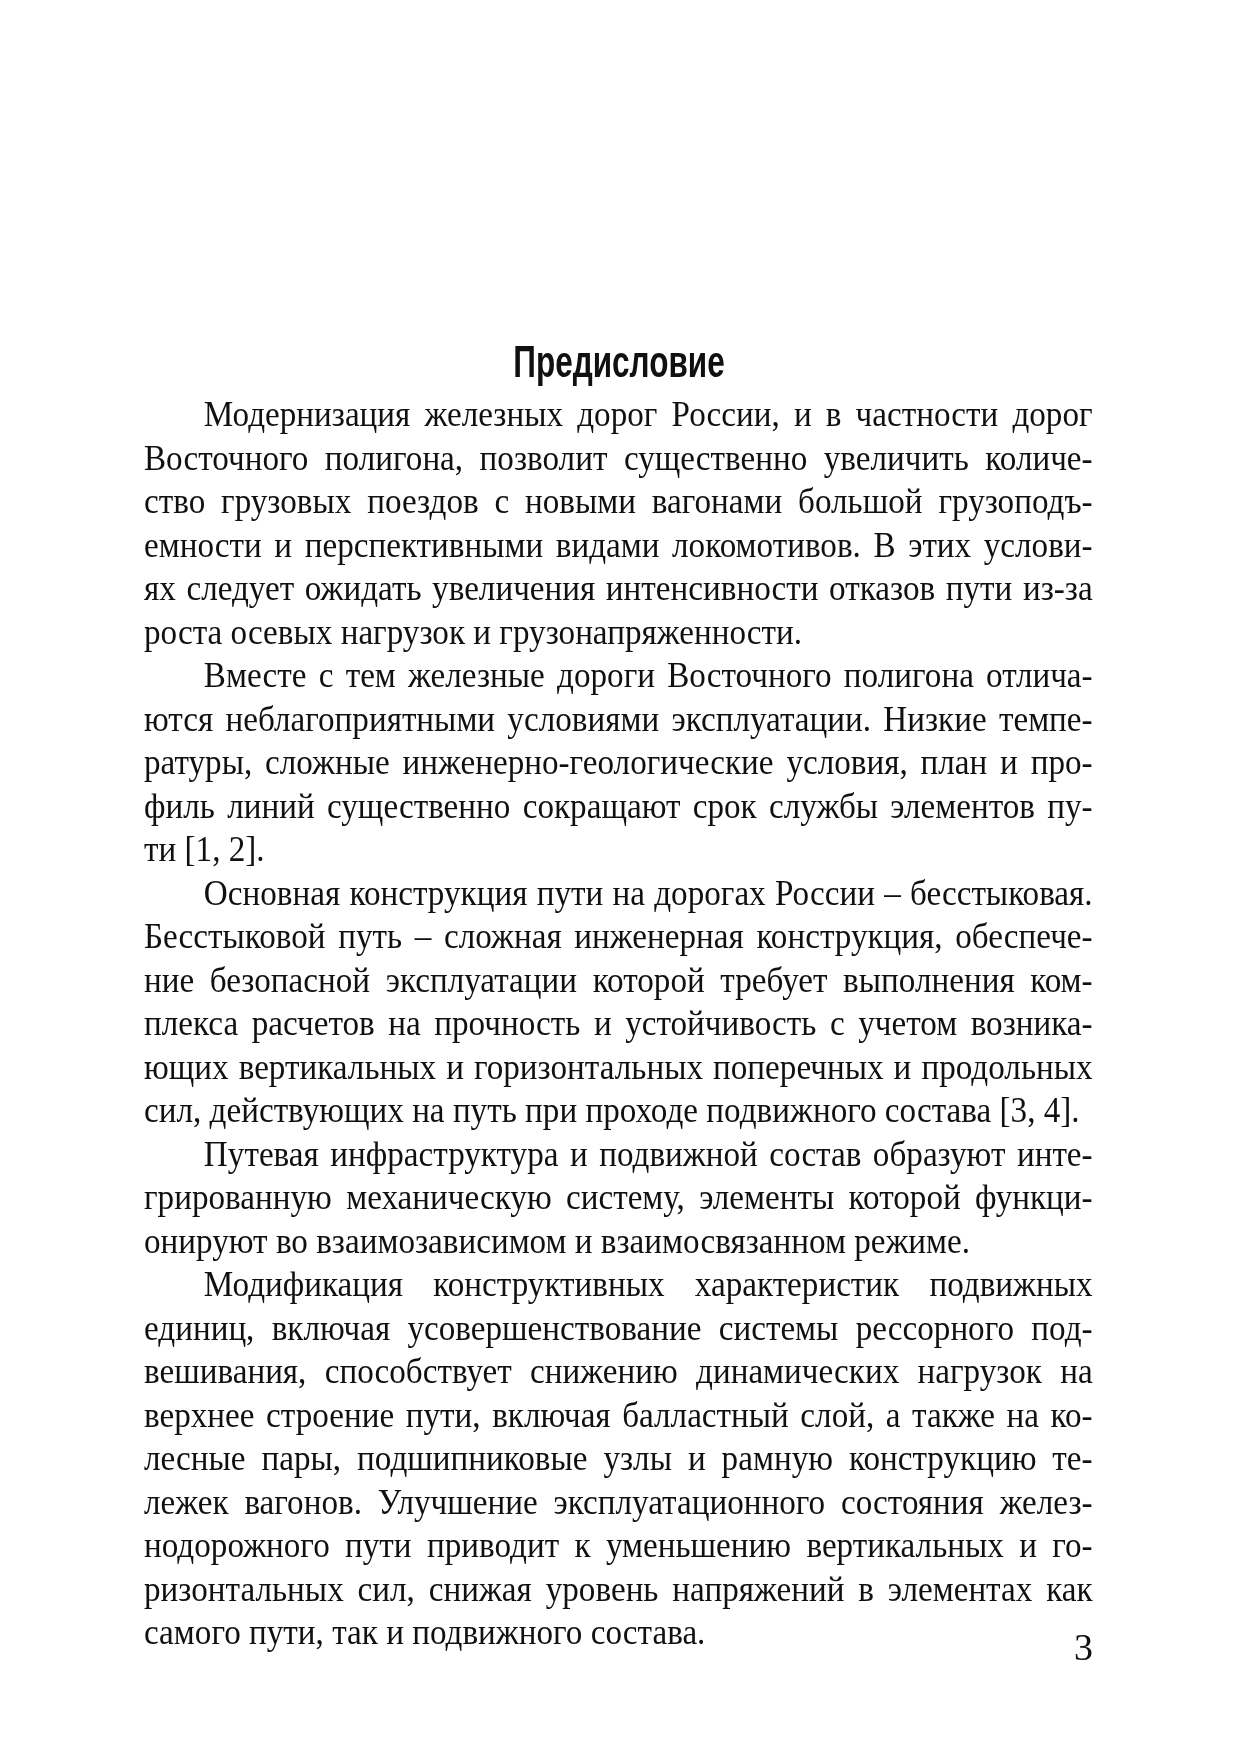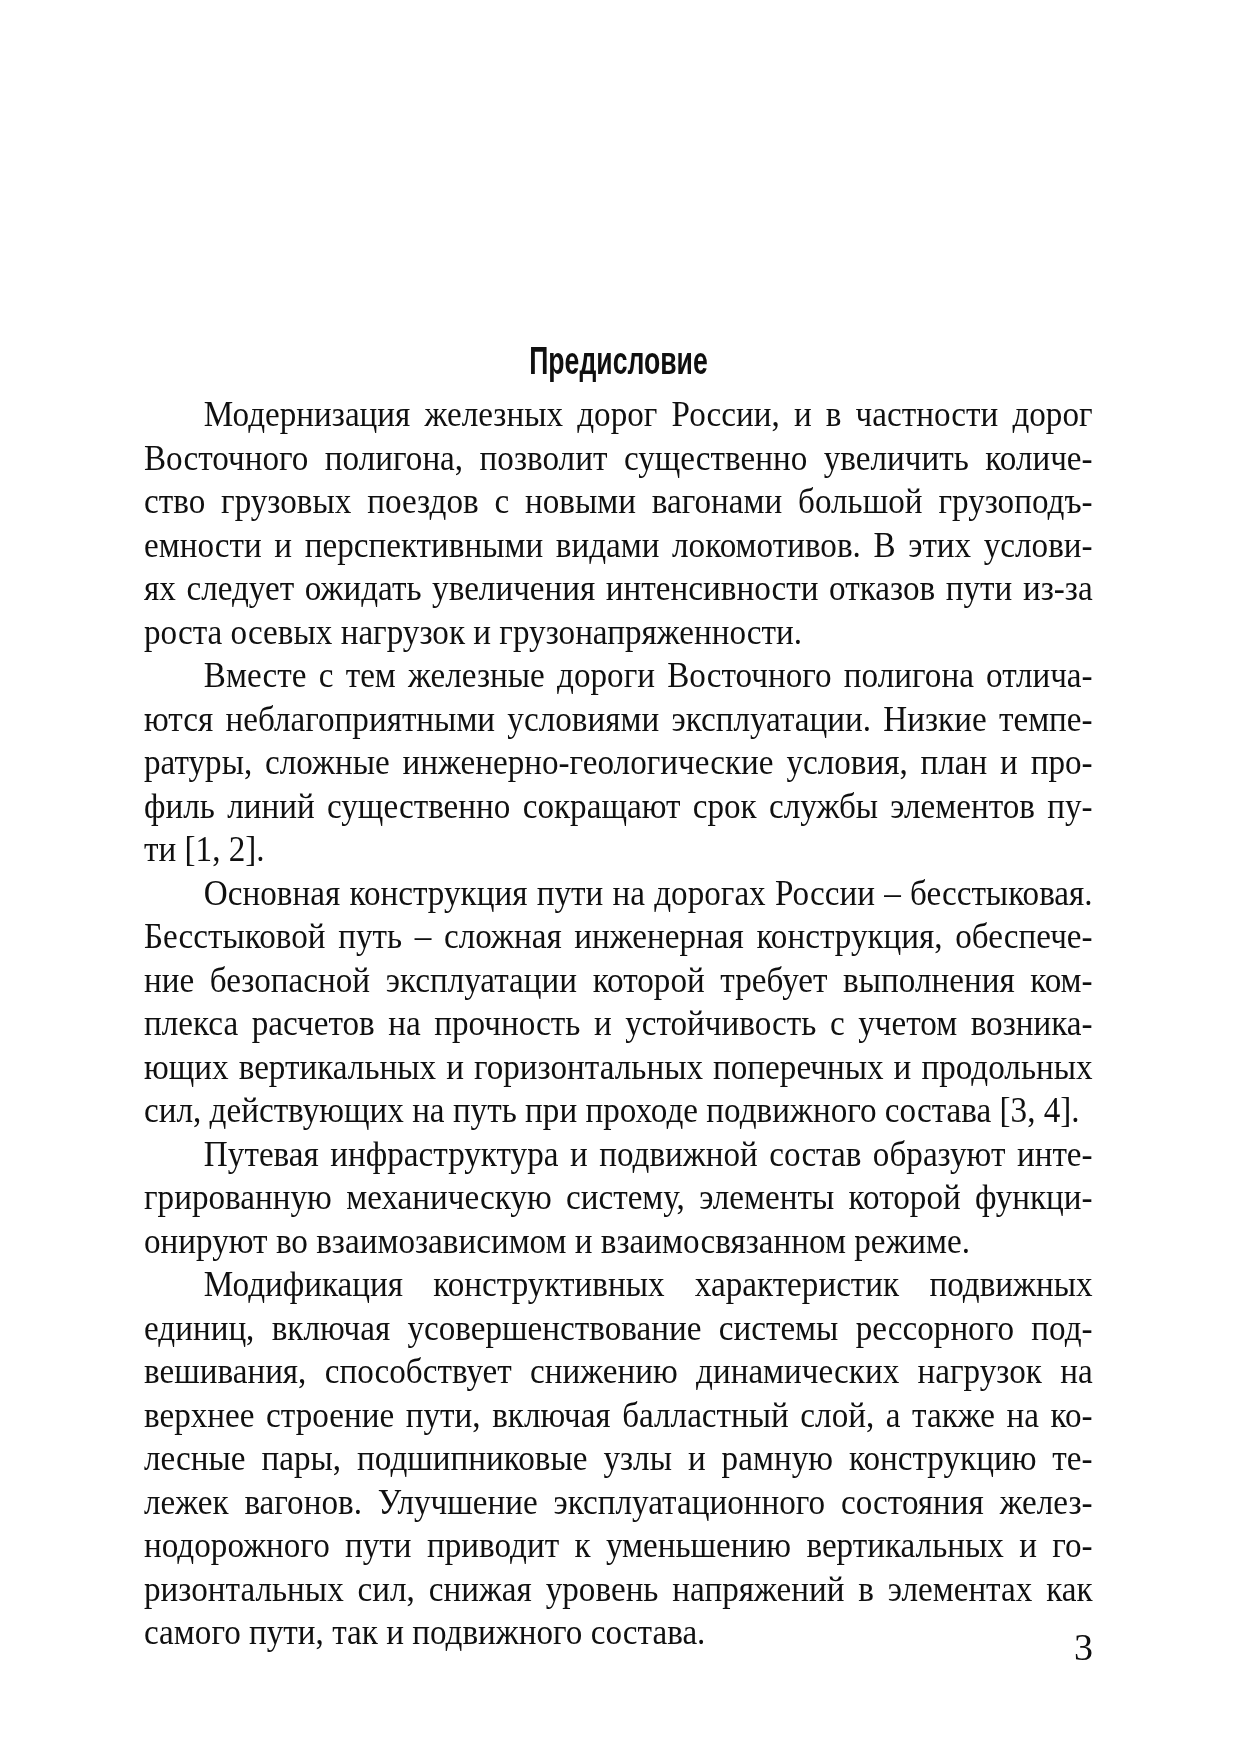--- a/index.html
+++ b/index.html
@@ -18,21 +18,21 @@
   }
   .title {
     position: absolute;
     left: 144px;
     top: 339px;
     width: 949px;
     margin: 0;
     text-align: center;
     font-family: "Liberation Sans", sans-serif;
     font-weight: bold;
-    font-size: 38px;
+    font-size: 45px;
     line-height: 45px;
     white-space: nowrap;
   }
   .title-inner {
     display: inline-block;
     transform: scaleX(0.70);
     transform-origin: 50% 50%;
     letter-spacing: 0px;
   }
   .body-text {

